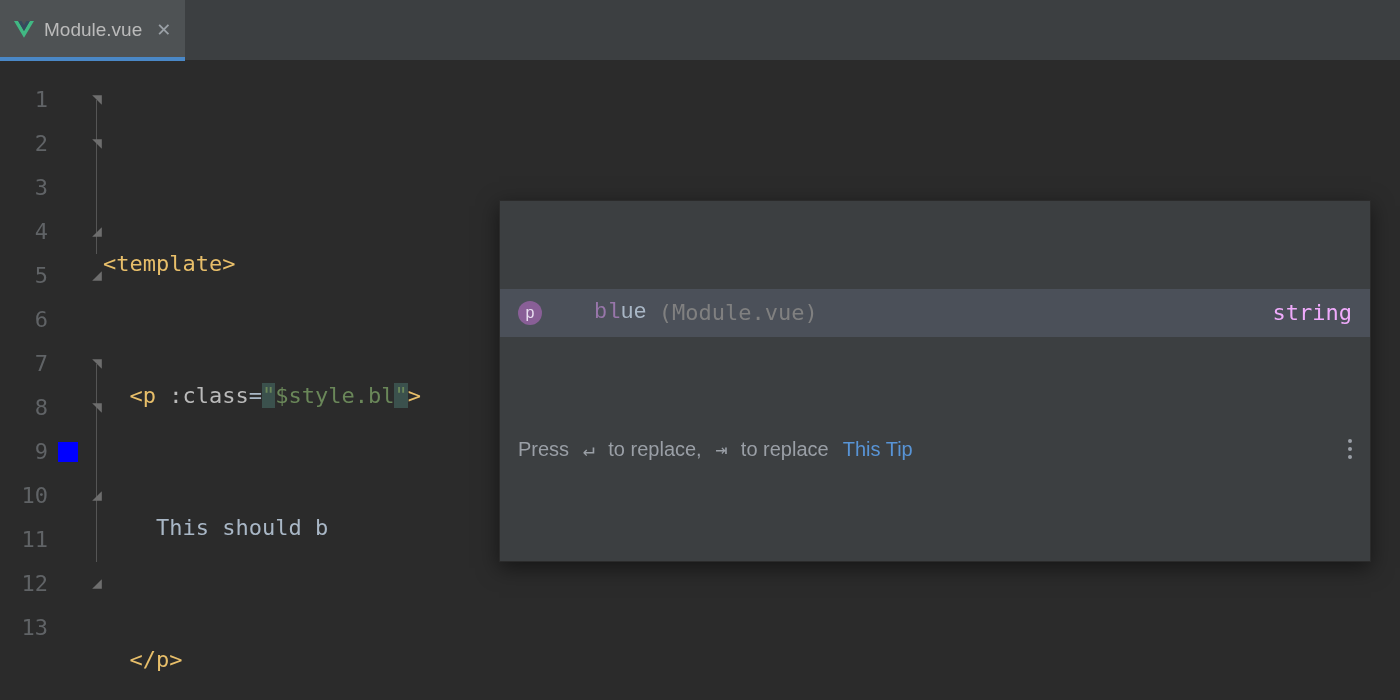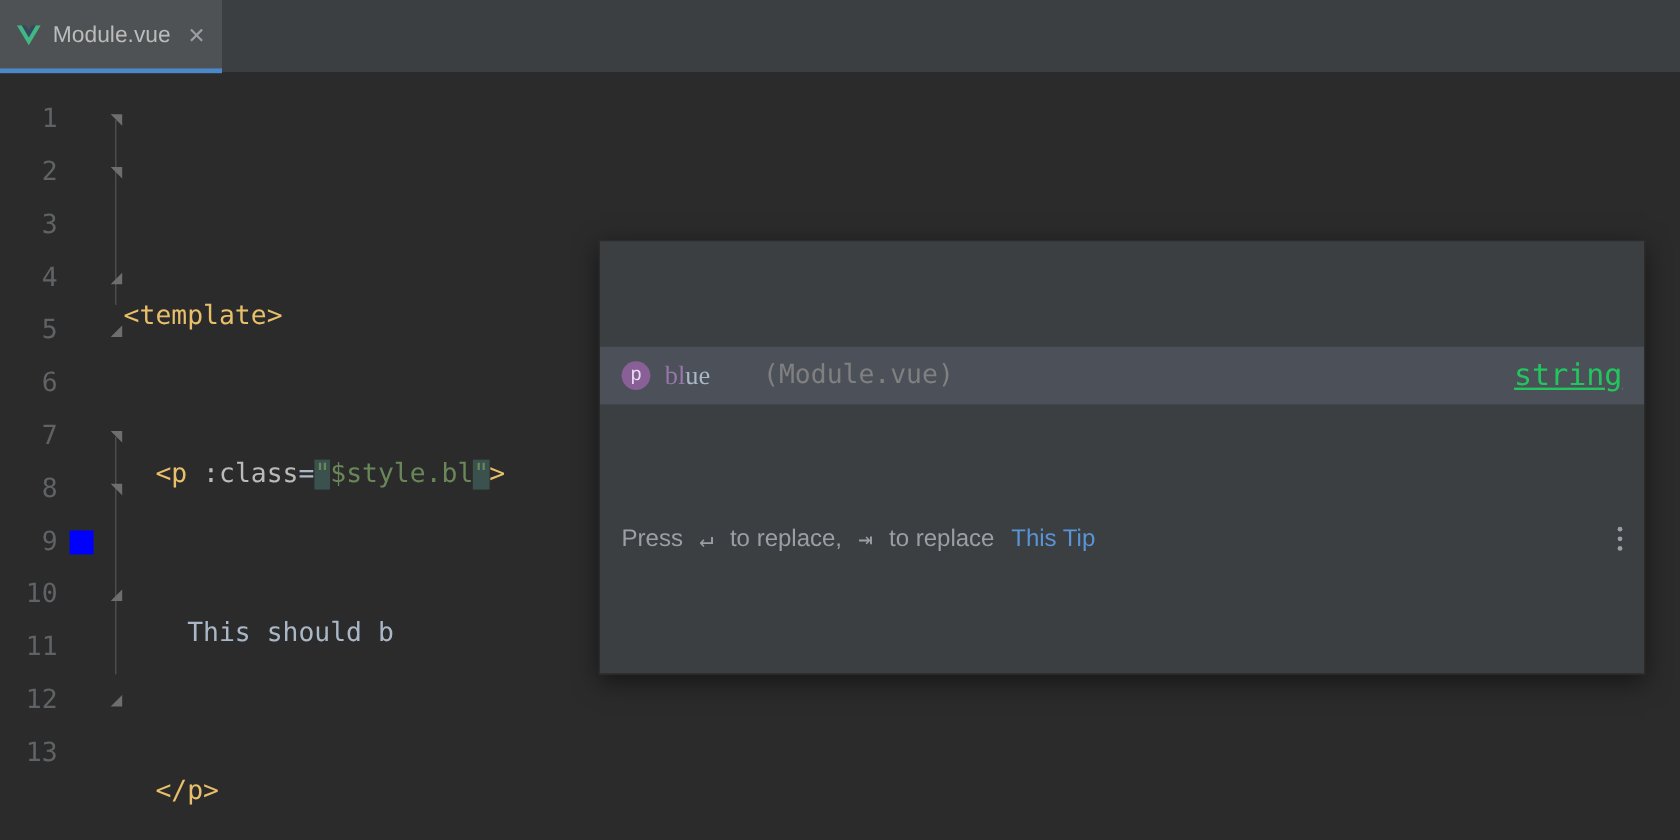--- a/index.html
+++ b/index.html
@@ -140,24 +140,24 @@
   }
   .p-icon{
     width:24px;height:24px;
     border-radius:12px;
     background:#895f97;
     color:#e8def0;
     display:flex;align-items:center;justify-content:center;
     font-size:16px;
     font-family:-apple-system, sans-serif;
   }
-  .p-name{font-family:Liberation Serif, serif;font-size:22px;color:#a9b7c6;}
+  .p-name{font-family:Liberation Mono, monospace;font-size:22px;color:#a9b7c6;margin-left:40px;}
   .p-name .match{color:#9876aa}
-  .p-origin{color:#808080;font-family:"Menlo","Consolas",monospace;font-size:22px;margin-left:32px;}
-  .p-type{margin-left:auto;color:#22c55e;font-family:"Menlo","Consolas",monospace;font-size:25px;text-decoration:underline;}
+  .p-origin{color:#808080;font-family:"Menlo","Consolas",monospace;font-size:22px;}
+  .p-type{margin-left:auto;color:#f0abfc;font-family:"Menlo","Consolas",monospace;font-size:22px;}
   .popup-hint{
     display:flex;align-items:center;
     height:48px;
     padding:0 18px;
     font-size:20px;
     color:#9a9fa6;
     gap:8px;
   }
   .popup-hint .key{
     font-family:"Menlo",monospace;

